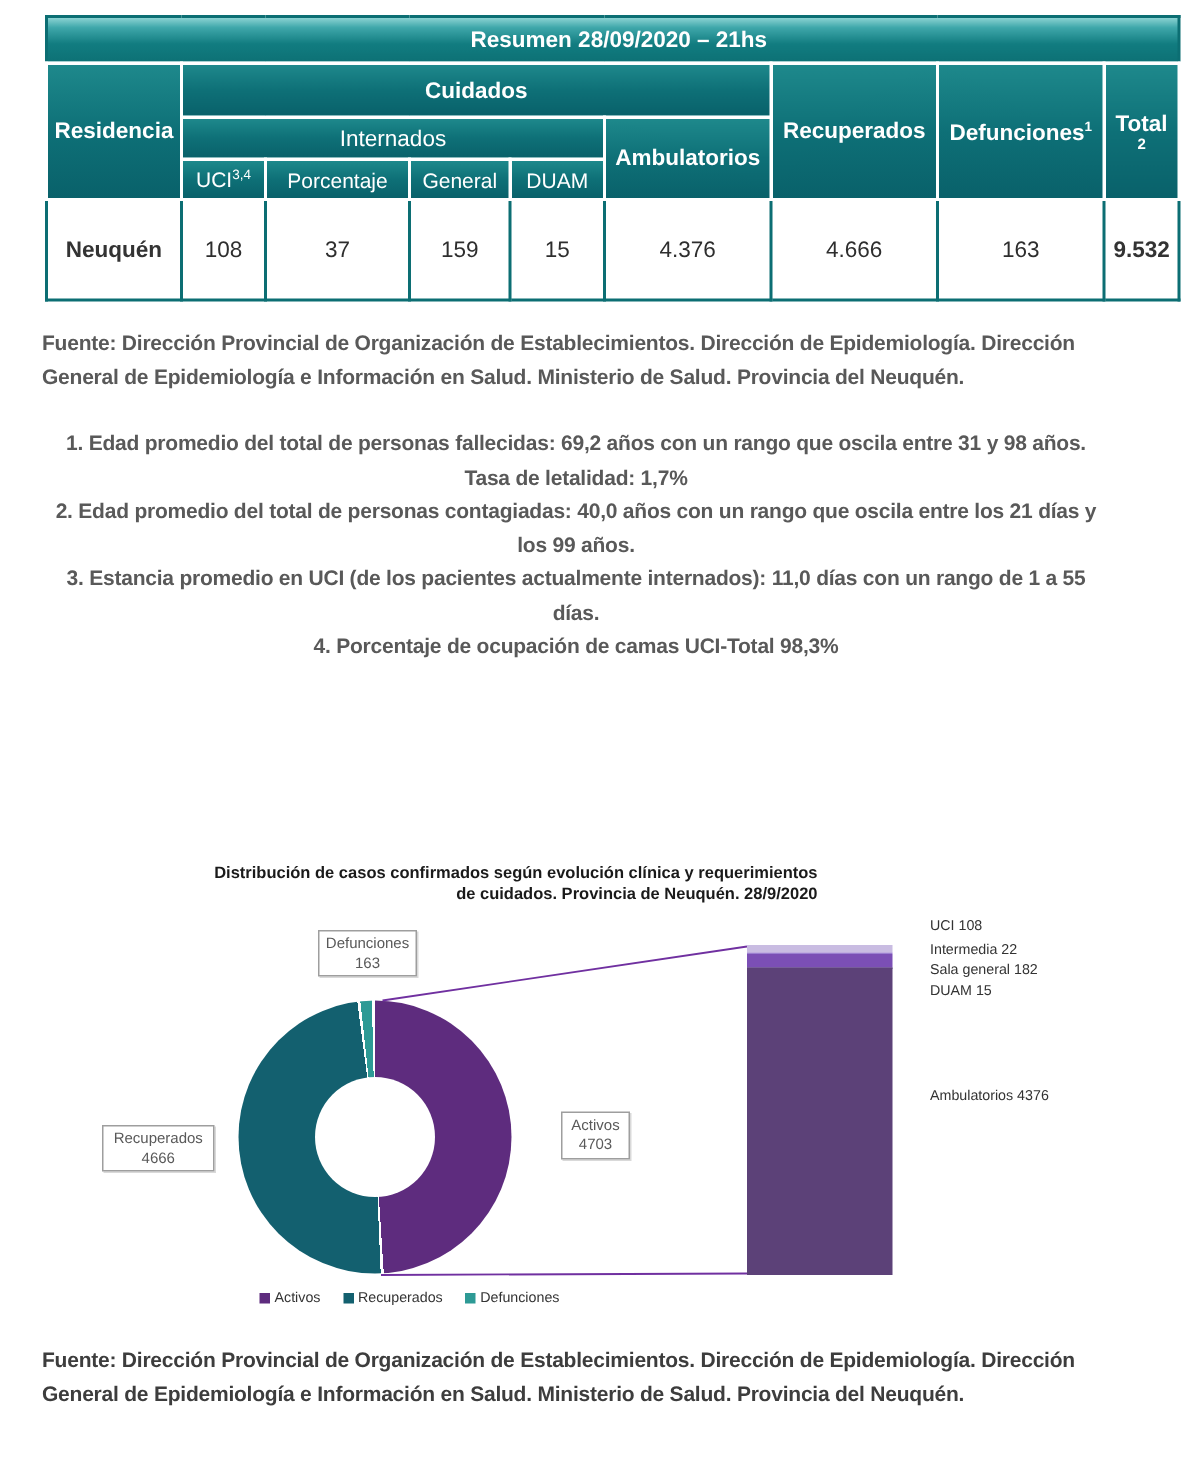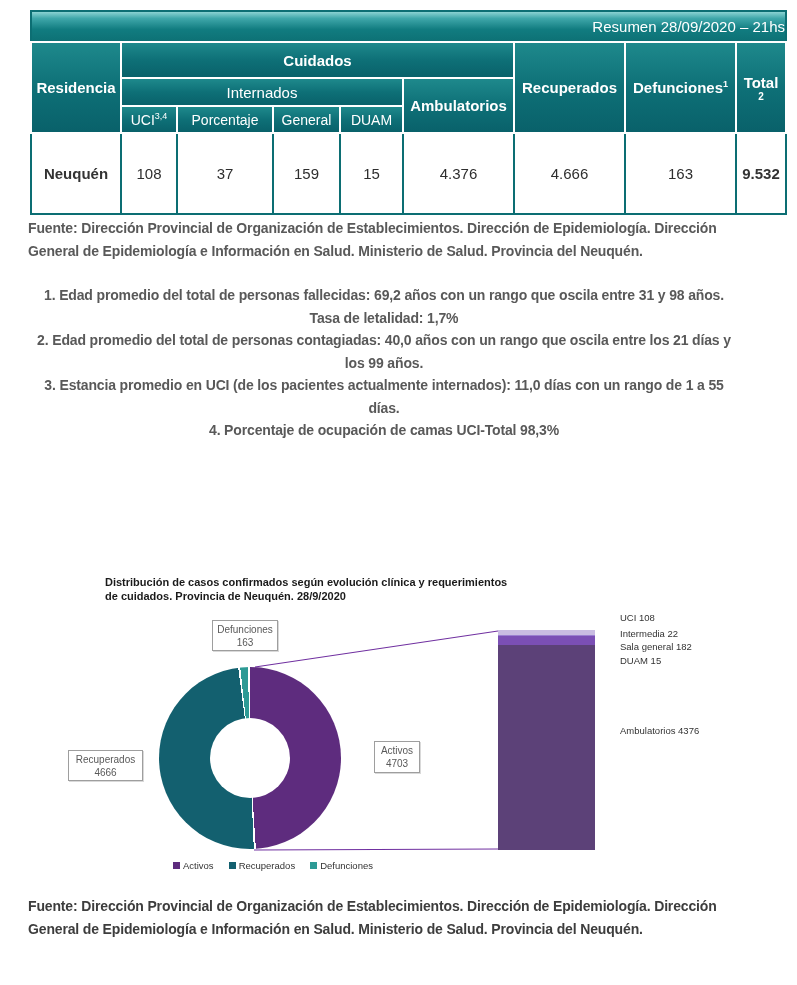--- a/index.html
+++ b/index.html
@@ -4,54 +4,54 @@
 <style>
   * { margin:0; padding:0; box-sizing:border-box; }
   body { background:#fff; font-family:"Liberation Sans", sans-serif; }
   .page { position:relative; width:797px; height:985px; background:#ffffff; overflow:hidden; }
 
   
   table.summary { position:absolute; left:30px; top:10px; width:755px; border-collapse:collapse; table-layout:fixed; border:2px solid #0C6E73; }
   table.summary td { overflow:hidden; }
   .title-cell {
     height:31px; padding-left:8px; vertical-align:middle;
-    font-size:15px; font-weight:normal; color:#ffffff; text-align:right;
+    font-size:15px; font-weight:bold; color:#ffffff; text-align:center;
     background:linear-gradient(180deg,#8AD2D2 0%,#3FA7AA 22%,#117C80 60%,#0D7175 100%);
     border-bottom:2px solid #fff;
   }
   td.hdr {
     background:linear-gradient(180deg,#1E898C 0%,#0E7077 50%,#09616A 100%);
     color:#ffffff; text-align:center; vertical-align:middle;
     border:2px solid #ffffff; font-size:15px;
   }
   td.hdr.bold { font-weight:bold;margin-left:48px; }
   td.hdr sup { font-size:9px; }
   tr.r1 td { height:36px; }
   tr.r2 td { height:28px; }
   tr.r3 td { height:27px; font-size:14px; }
   .total-sub { font-size:10px; font-weight:bold; line-height:10px; margin-top:1px; }
   tr.data-row td {
-    height:81px; background:#ffffff; border:2px solid #0C6E73;
+    height:67px; background:#ffffff; border:2px solid #0C6E73;
     text-align:center; vertical-align:middle; font-size:15px; color:#2e2e2e;margin-top:36px;
   }
   tr.data-row td.b { font-weight:bold; color:#333; }
 
   
   .src, .note {
     font-size:14px; font-weight:bold; color:#595959; letter-spacing:-0.15px;
     line-height:23px;
   }
   .src-top  { position:absolute; left:28px; top:217px; width:700px; }
   .notes    { position:absolute; left:28px; top:284px; width:712px; }
   .note     { line-height:22.5px;text-align:center; }
   .src-bottom { position:absolute; left:28px; top:895px; width:700px; color:#3d3d3d; }
 
   
   .chart { position:absolute; left:0; top:570px; width:797px; height:320px; }
-  .chart-title { position:absolute; left:105px; top:5px; width:440px; text-align:left;
+  .chart-title { position:absolute; left:105px; top:5px; width:440px; text-align:right;
                  font-size:11px; font-weight:bold; color:#1a1a1a; line-height:14px; }
   .connectors { position:absolute; left:0; top:0; width:797px; height:320px; pointer-events:none; }
   .donut { position:absolute; left:159px; top:97px; width:182px; height:182px; border-radius:50%; }
   .donut .hole { position:absolute; left:50%; top:50%; width:80px; height:80px; margin:-40px 0 0 -40px;
                  background:#ffffff; border-radius:50%; }
   .bar { position:absolute; left:498px; top:60px; width:97px; height:220px; display:flex; flex-direction:column; }
   .callout { position:absolute; background:#ffffff; border:1px solid #9e9e9e; box-shadow:1px 1px 0 #d9d9d9;
              text-align:center; font-size:10px; color:#595959; line-height:13px; padding-top:2px; }
   .co-def { left:212px; top:50px;  width:66px; height:31px; }
   .co-rec { left:68px;  top:180px; width:75px; height:31px; }

